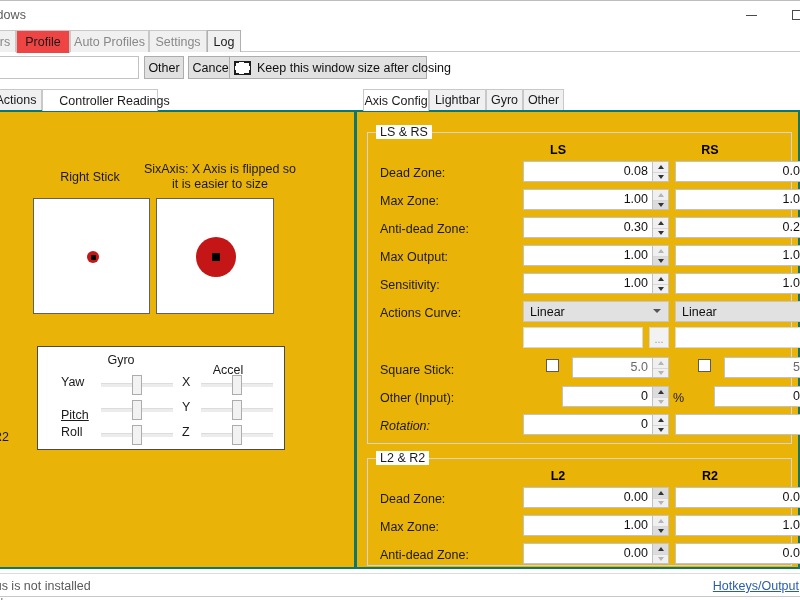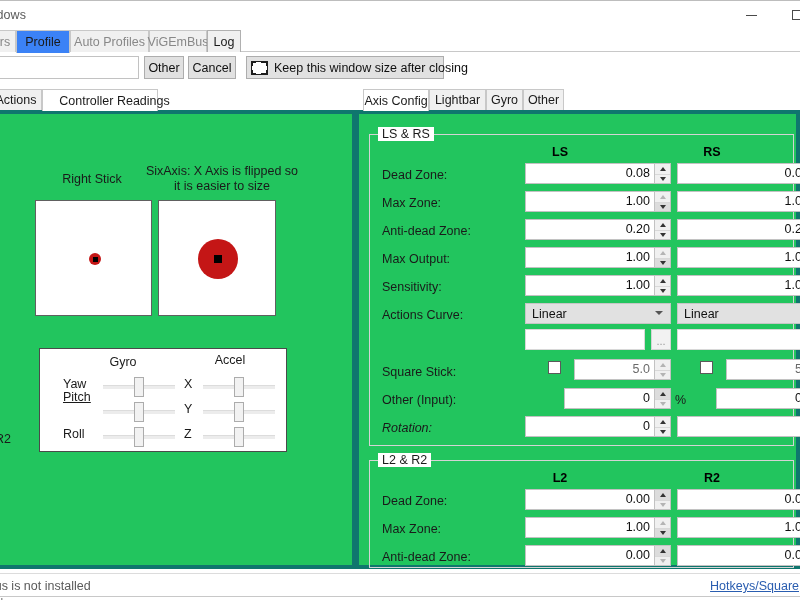--- a/index.html
+++ b/index.html
@@ -59,21 +59,21 @@
     display: flex; align-items: center; justify-content: center;
     padding: 0 8px;
     font-size: 12.5px;
     background: #f0f0f0;
     border: 1px solid #c8c8c8;
     border-bottom: none;
     color: #888888;
     white-space: nowrap;
   }
   .ttab.active {
-    background: #3b82f6;
+    background: #ef4444;
     color: #1a1a1a;
     height: 23px;
     z-index: 3;
   }
   .ttab.sel {           
     background: #f0f0f0;
     color: #1a1a1a;
     border-color: #b0b0b0;
   }
 
@@ -97,21 +97,21 @@
     background: #e1e1e1;
     border: 1px solid #adadad;
     font-size: 12.5px;
     display: flex; align-items: center; justify-content: center;
     padding: 0 7px;
     white-space: nowrap;
     color: #101010;
   }
   #btn-save   { left: 204px; width: 40px; }
   #btn-cancel { left: 248px; width: 48px; }
-  #btn-keep   { left: 289px; width: 198px; justify-content: flex-start; padding-left: 4px; margin-left: 17px; }
+  #btn-keep   { left: 289px; width: 198px; justify-content: flex-start; padding-left: 4px; }
   .keep-icon {
     width: 17px; height: 14px;
     border: 2px solid #1c1c1c;
     margin-right: 6px;
     position: relative;
     flex: 0 0 auto;
     background: #ffffff;
   }
   .keep-icon::before, .keep-icon::after {
     content: ""; position: absolute; background: #ffffff;
@@ -133,22 +133,22 @@
     background: #f0f0f0;
     border: 1px solid #c8c8c8;
     border-bottom: none;
     color: #1a1a1a;
     white-space: nowrap;
   }
   .stab.active { background: #ffffff; z-index: 4; height: 22px; }
 
   .subpanel {
     position: absolute; left: 0; top: 21px;
-    border: 4px solid #0f766e;
-    background: #22c55e;
+    border: 2px solid #0f766e;
+    background: #eab308;
   }
   .left-sub  { width: 410px; height: 459px; }
   .right-sub { width: 445px; height: 459px; }
   .stick-label {
     position: absolute; font-size: 12.5px; color: #1a1a1a;
     text-align: center; white-space: nowrap;
   }
   .stick-label.wrap { white-space: normal; line-height: 15px; }
   .stickbox {
     position: absolute;
@@ -298,21 +298,21 @@
       <div class="win-btn">
         <span class="gl-max"></span>
       </div>
     </div>
   </div>
 
   <div class="toptabs">
     <div class="ttab" style="left:4px;  width:72px;">Controllers</div>
     <div class="ttab active" style="left:76px; width:54px;">Profile</div>
     <div class="ttab" style="left:130px;width:79px;">Auto Profiles</div>
-    <div class="ttab" style="left:209px;width:58px;">ViGEmBus</div>
+    <div class="ttab" style="left:209px;width:58px;">Settings</div>
     <div class="ttab sel" style="left:267px;width:34px;">Log</div>
   </div>
 
   <div class="toolbar">
     <input class="profile-input" type="text" value="" style="">
     <div class="tb-btn" id="btn-save">Other</div>
     <div class="tb-btn" id="btn-cancel">Cancel</div>
     <div class="tb-btn" id="btn-keep">
       <span class="keep-icon"></span>
       <span>Keep this window size after closing</span>
@@ -348,27 +348,27 @@
         
       </div>
       <div class="trigwrap">
 
         <span class="triglabel" style="left:45px; top:318px;">R2</span>
       </div>
 
       <div class="gabox" style="left:89px; top:234px; width:248px; height:104px;">
 
         <span class="ga-head" style="left:48px; top:6px; width:70px;">Gyro</span>
-        <span class="ga-head" style="left:155px; top:4px; width:70px;">Accel</span>
+        <span class="ga-head" style="left:155px; top:16px; width:70px;">Accel</span>
 
         <span class="ga-row-label" style="left:23px; top:28px;">Yaw</span>
         <div class="ga-track" style="left:63px; top:36px; width:72px;"></div>
         <div class="ga-thumb" style="left:94px; top:28px;"></div>
 
-        <span class="ga-row-label" style="left:23px; top:41px;text-decoration:underline;">Pitch</span>
+        <span class="ga-row-label" style="left:23px; top:61px;text-decoration:underline;">Pitch</span>
         <div class="ga-track" style="left:63px; top:61px; width:72px;"></div>
         <div class="ga-thumb" style="left:94px; top:53px;"></div>
 
         <span class="ga-row-label" style="left:23px; top:78px;">Roll</span>
         <div class="ga-track" style="left:63px; top:86px; width:72px;"></div>
         <div class="ga-thumb" style="left:94px; top:78px;"></div>
 
         <span class="ga-row-label" style="left:144px; top:28px;">X</span>
         <div class="ga-track" style="left:163px; top:36px; width:72px;"></div>
         <div class="ga-thumb" style="left:194px; top:28px;"></div>
@@ -419,21 +419,21 @@
           <div class="half">
               <span class="arrow-up"></span>
             </div>
           <div class="half hot">
               <span class="arrow-dn" style="border-top-color:#333;"></span>
             </div>
         </div>
         <div class="numfield" style="left:307px; top:56px; width:130px;">1.0</div>
 
         <span class="row-label" style="left:12px; top:89px;">Anti-dead Zone:</span>
-        <div class="numfield" style="left:155px; top:84px; width:130px;">0.20</div>
+        <div class="numfield" style="left:155px; top:84px; width:130px;">0.30</div>
         <div class="spin" style="left:285px; top:84px;">
           <div class="half">
               <span class="arrow-up"></span>
             </div>
           <div class="half">
               <span class="arrow-dn"></span>
             </div>
         </div>
         <div class="numfield" style="left:307px; top:84px; width:130px;">0.2</div>
 
@@ -556,17 +556,17 @@
         </div>
         <div class="numfield" style="left:307px; top:84px; width:130px;">0.0</div>
       </div>
 
     </div>
   </div>
 
   <div class="statusbar">
     <span class="status-text">ViGEmBus is not installed</span>
     <span class="status-text2">DS4 Windows</span>
-    <span class="hotkeys-link">Hotkeys/Square</span>
+    <span class="hotkeys-link">Hotkeys/Output</span>
   </div>
   <div class="bottom-rule"></div>
 
 </div>
 
 </body></html>

